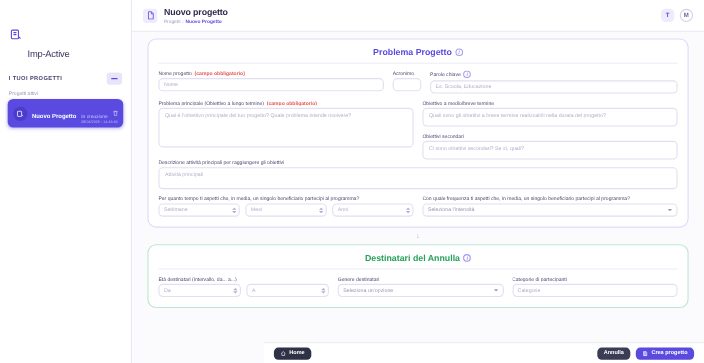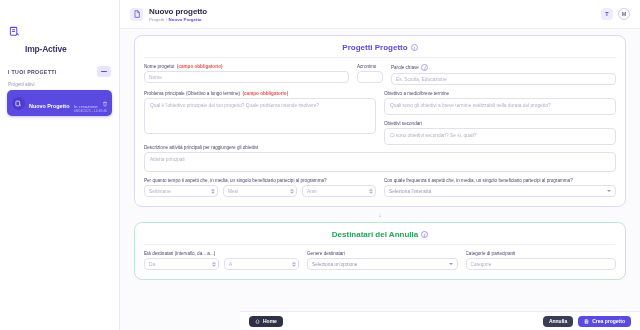--- a/index.html
+++ b/index.html
@@ -23,21 +23,21 @@
   .brand {
     display: flex; align-items: center; gap: 4px;
     padding: 8px 8px 6px 8px;
   }
   .brand-logo {
     width: 13px; height: 13px; flex: 0 0 13px;
     display: flex; align-items: center; justify-content: center;
     color: #5b4ae0;
   }
   .brand-name {
-    font-size: 8.5px; font-weight: bold; color: #3a3566;
+    font-size: 8.5px; font-weight: normal; color: #3a3566;
     letter-spacing: -0.2px;
     margin-top: 36px;
   }
   .side-section-head {
     display: flex; align-items: center; justify-content: space-between;
     padding: 6px 8px 2px 8px;
   }
   .side-section-title {
     font-size: 5.2px; font-weight: bold; color: #4a4470;
     letter-spacing: 0.35px;
@@ -300,21 +300,21 @@
     <div class="topbar-right">
       <span class="av-sq">T</span>
       <span class="av-circ">M</span>
     </div>
   </header>
 
   <div class="scroll">
 
     <section class="card">
       <div class="card-title">
-        <span>Progetti Progetto</span>
+        <span>Problema Progetto</span>
         <span class="info-i">i</span>
       </div>
       <div class="card-rule"></div>
 
       <div class="row">
         <div class="col fld" style="flex:1 1 165px;">
           <span class="lbl lbl-flex">
             <span>Nome progetto</span>
             <span class="req">(campo obbligatorio)</span>
           </span>

